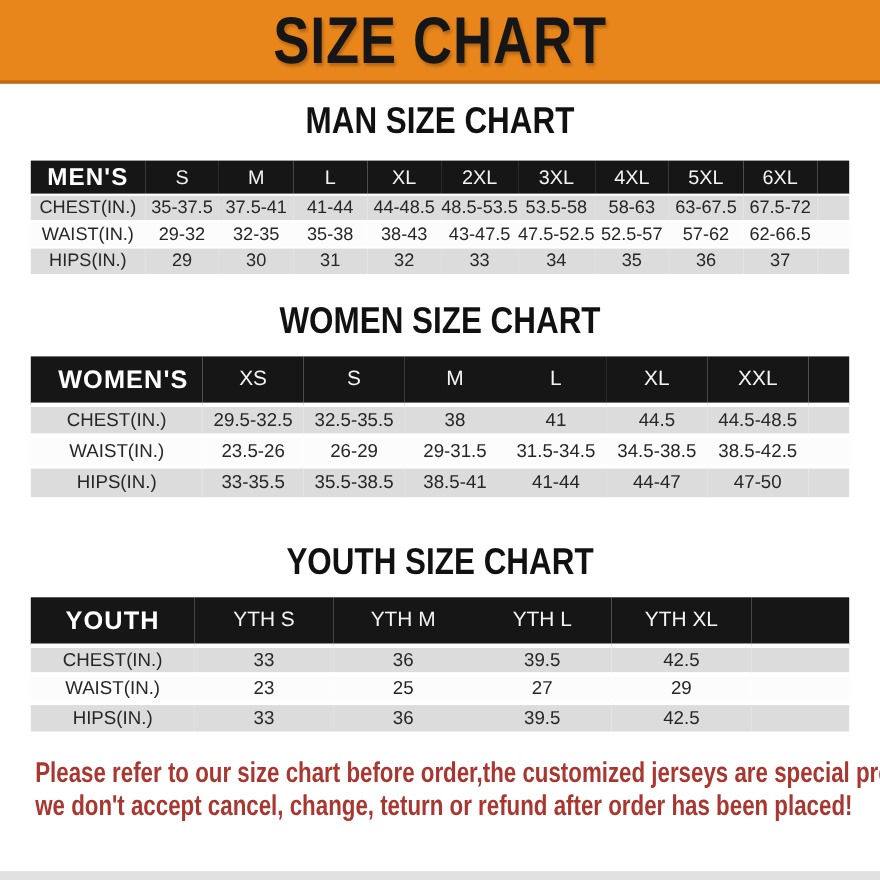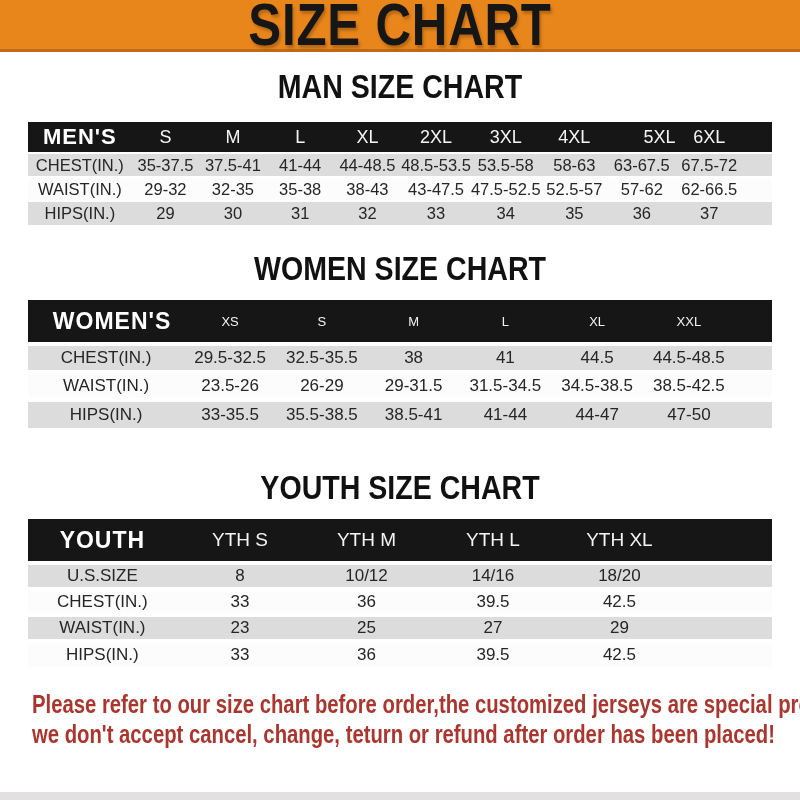--- a/index.html
+++ b/index.html
@@ -6,21 +6,21 @@
   html, body { width: 800px; height: 800px; }
   body {
     font-family: "Liberation Sans", sans-serif;
     background: #ffffff;
     overflow: hidden;
     position: relative;
   }
 
   
   .banner {
-    height: 52px;
+    height: 76px;
     background: #E8861C;
     border-bottom: 3px solid #C06A15;
     display: flex;
     align-items: center;
     justify-content: center;
   }
   .banner h1 {
     font-size: 60px;
     font-weight: bold;
     color: #161616;
@@ -74,21 +74,21 @@
   table.size-table tbody tr { background: #fcfcfc; }
   table.size-table tbody tr:nth-child(odd) { background: #DCDCDC; }
 
   .t-men   { margin-top: 17px !important; }
   .t-men th   { height: 31px; font-size: 18px; margin-left: 16px; }
   .t-men th.corner { font-size: 22px; }
   .t-men td   { height: 24px; font-size: 16.5px; }
   .t-men tbody tr { border-top: 2px solid #ffffff; }
 
   .t-women { margin-top: 13px !important; }
-  .t-women th { height: 44px; font-size: 13px; }
+  .t-women th { height: 44px; font-size: 19px; }
   .t-women th.corner { font-size: 23px; padding-left: 12px; }
   .t-women td { height: 28px; font-size: 17px; }
   .t-women tbody tr { border-top: 4px solid #ffffff; }
 
   .t-youth { margin-top: 13px !important; }
   .t-youth th { height: 44px; font-size: 19px; }
   .t-youth th.corner { font-size: 23px; }
   .t-youth td { height: 26px; font-size: 17px; }
   .t-youth tbody tr { border-top: 4px solid #ffffff; }
 
@@ -124,21 +124,21 @@
     <thead>
       <tr>
         <th class="corner" style="width: 14%;">MEN'S</th>
         <th style="width: 9.11111%;">S</th>
         <th style="width: 9.11111%;">M</th>
         <th style="width: 9.11111%;">L</th>
         <th style="width: 9.11111%;">XL</th>
         <th style="width: 9.11111%;">2XL</th>
         <th style="width: 9.11111%;">3XL</th>
         <th style="width: 9.11111%;">4XL</th>
-        <th style="width: 9.11111%; text-align: right;">5XL</th>
+        <th style="width: 9.11111%;">5XL</th>
         <th style="width: 9.11111%;">6XL</th>
         <th style="width: 4%;"></th>
       </tr>
     </thead>
     <tbody>
       <tr>
         <td>CHEST(IN.)</td>
         <td>35-37.5</td>
         <td>37.5-41</td>
         <td>41-44</td>
@@ -234,28 +234,20 @@
         <th class="corner" style="width: 20%;">YOUTH</th>
         <th style="width: 17%; margin-top: 44px;">YTH S</th>
         <th style="width: 17%;">YTH M</th>
         <th style="width: 17%; text-align: center;">YTH L</th>
         <th style="width: 17%;">YTH XL</th>
         <th style="width: 12%;"></th>
       </tr>
     </thead>
     <tbody>
       <tr>
-        <td>U.S.SIZE</td>
-        <td>8</td>
-        <td>10/12</td>
-        <td>14/16</td>
-        <td>18/20</td>
-        <td></td>
-      </tr>
-      <tr>
         <td>CHEST(IN.)</td>
         <td>33</td>
         <td>36</td>
         <td>39.5</td>
         <td>42.5</td>
         <td></td>
       </tr>
       <tr>
         <td>WAIST(IN.)</td>
         <td>23</td>

